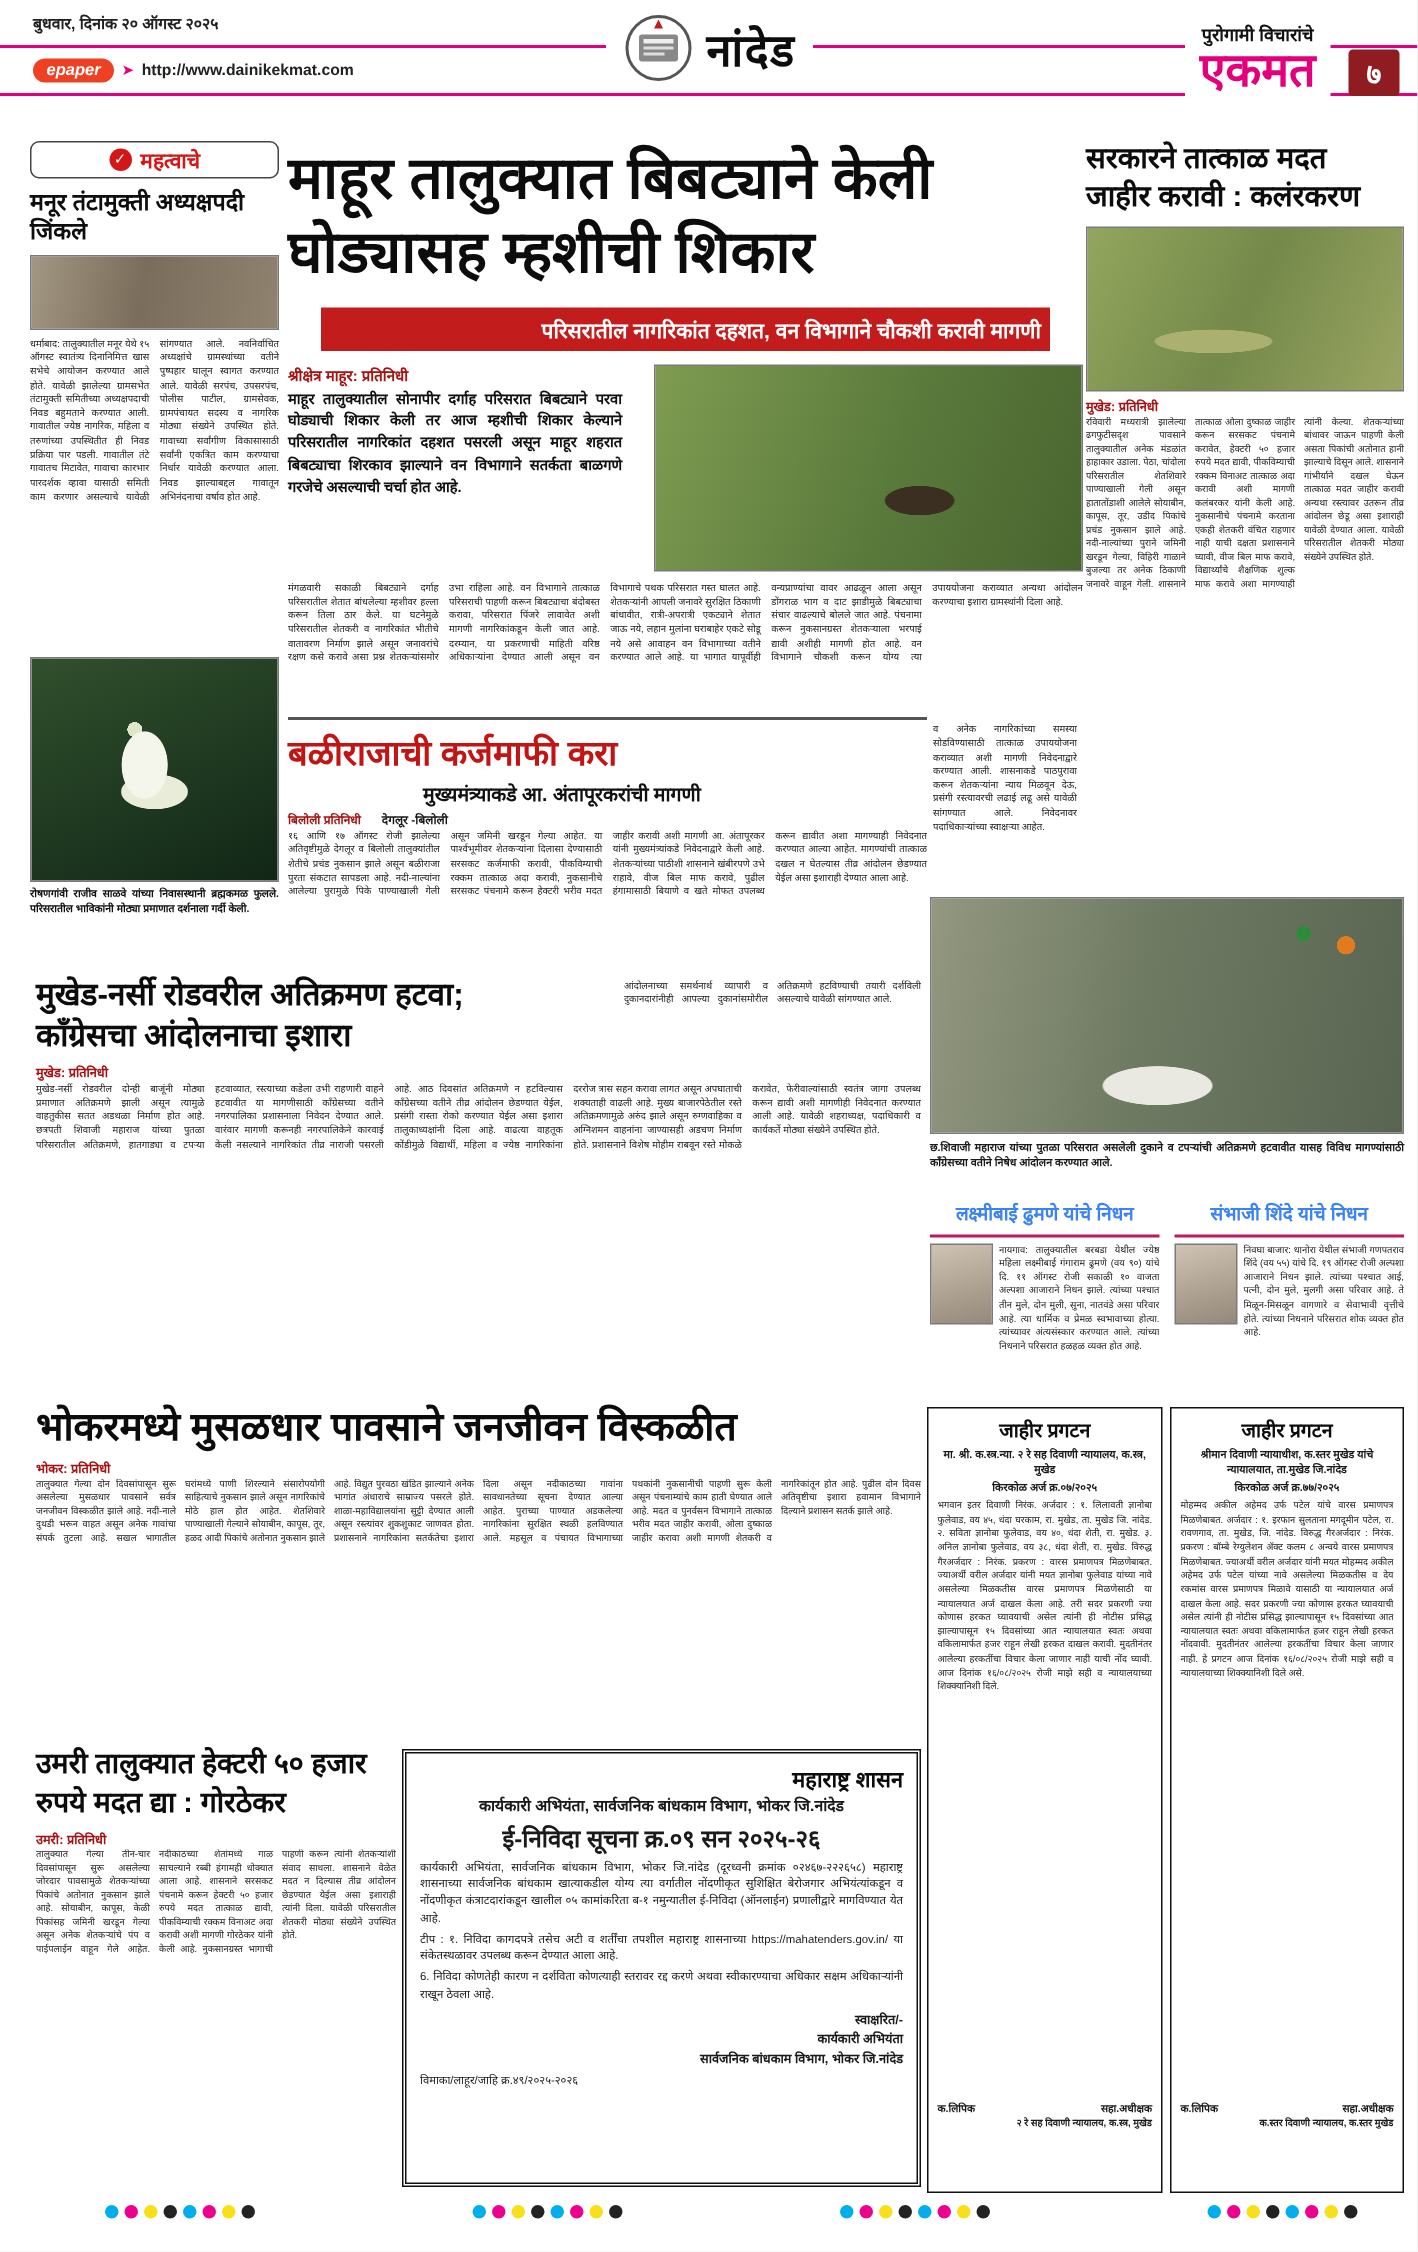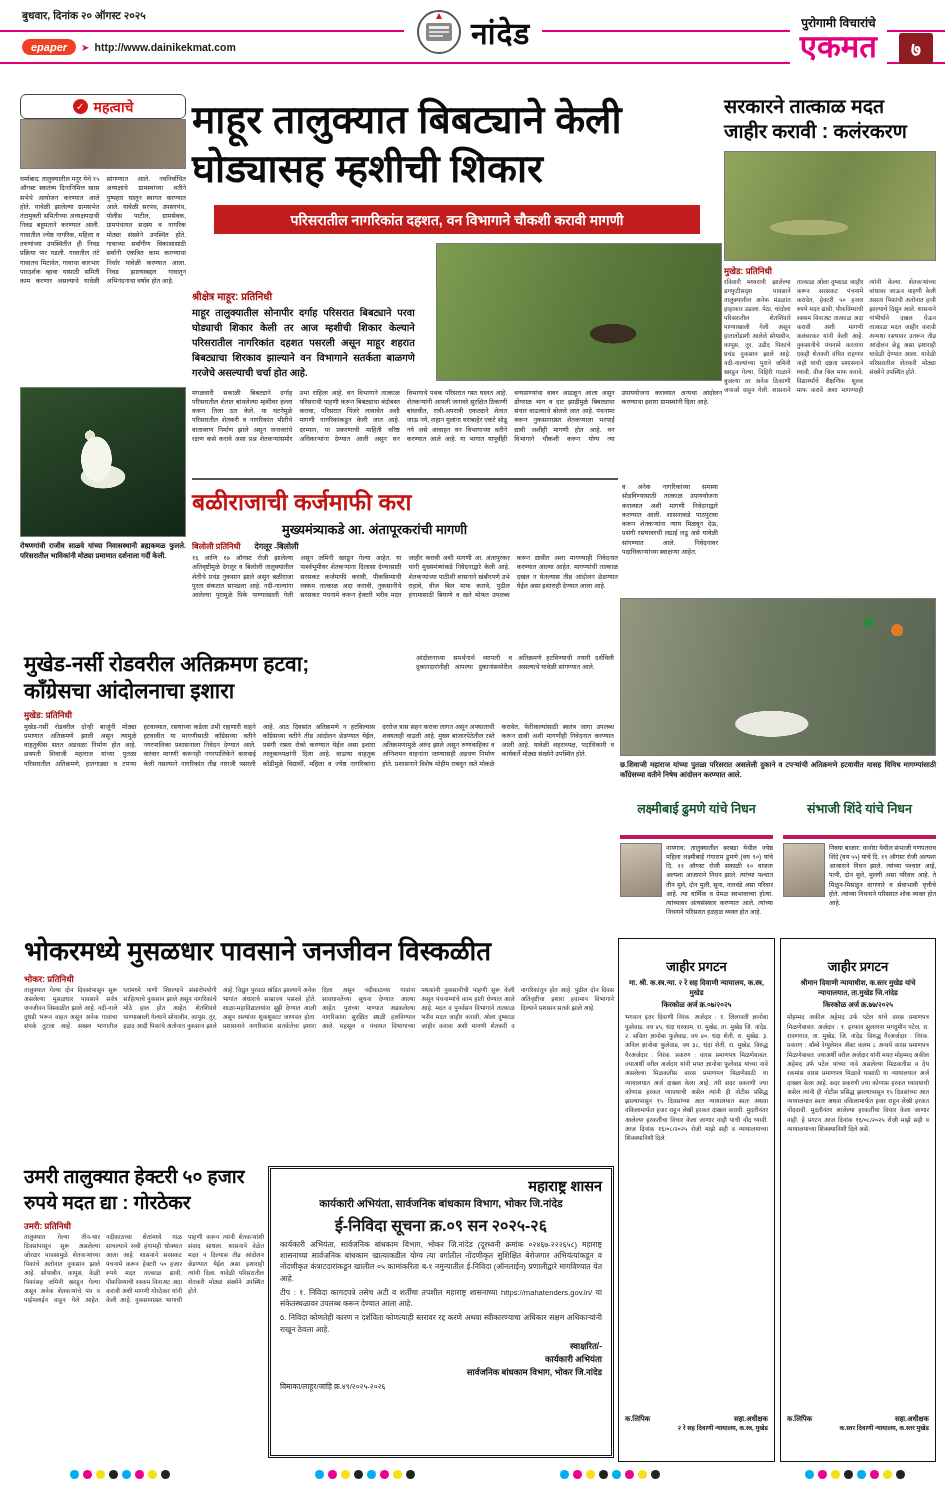--- a/index.html
+++ b/index.html
@@ -40,22 +40,22 @@
     background:
       radial-gradient(ellipse 26px 38px at 46% 48%, #f4f6ec 0 58%, rgba(244,246,236,0) 60%),
       radial-gradient(ellipse 42px 22px at 50% 60%, #e8ecd9 0 52%, rgba(232,236,217,0) 54%),
       radial-gradient(circle 7px at 42% 32%, #dfe7c9 0 70%, transparent 72%),
       linear-gradient(155deg,#31502c,#1a331e 70%,#122616); }
   .flower-caption { margin-top:4px; font-size:7px; font-weight:bold; line-height:1.45; text-align:justify; color:#111; }
 
   
   .lead-story { position:absolute; left:192px; top:96px; width:530px; }
   .lead-h { font-size:39px; font-weight:bold; line-height:1.25; color:#0c0c0c; }
-  .lead-subbar { margin:11px auto 0; width:486px; background:#c31c1c; color:#fff; font-size:14px; font-weight:bold; text-align:center; padding:5px 6px; }
-  .lead-row { display:flex; gap:21px; margin-top:9px;align-items:flex-end; }
+  .lead-subbar { margin:11px auto 0; width:486px; background:#c31c1c; color:#fff; font-size:14px; font-weight:bold; text-align:right; padding:5px 6px; }
+  .lead-row { display:flex; gap:21px; margin-top:9px; }
   .lead-left { width:228px; }
   .lead-byline { font-size:10px; margin-bottom:3px; }
   .lead-text { font-size:9.8px; font-weight:bold; line-height:1.52; text-align:justify; color:#111; }
   .lead-photo { width:293px; height:138px;
     background:
       radial-gradient(ellipse 38px 16px at 62% 66%, #3a2f20 0 60%, transparent 62%),
       linear-gradient(110deg,#7f9c51,#5a7a3c 55%,#49652f); }
   .lead-body { margin-top:7px; column-count:5; column-gap:7px; height:86px; }
 
   
@@ -79,21 +79,21 @@
   
   .protest-photo { position:absolute; left:620px; top:598px; width:316px; height:158px;
     background:
       radial-gradient(circle 10px at 88% 20%, #e07b1f 0 60%, transparent 62%),
       radial-gradient(circle 8px at 79% 15%, #2e8b3a 0 60%, transparent 62%),
       radial-gradient(ellipse 62px 22px at 48% 80%, #e9e9e2 0 58%, transparent 60%),
       linear-gradient(100deg,#93987f,#6f7a63 45%,#596551); }
   .protest-caption { position:absolute; left:620px; top:760px; width:316px; font-size:7.2px; font-weight:bold; line-height:1.45; text-align:justify; }
   .obit { position:absolute; top:800px; width:153px; }
   .obit-1 { left:620px; } .obit-2 { left:783px; }
-  .obit-h { font-size:12.5px; font-weight:bold; text-align:center; border-bottom:4px solid #be185d; padding-bottom:18px; color:#14532d; }
+  .obit-h { font-size:12.5px; font-weight:bold; text-align:center; border-bottom:2px solid #be185d; padding-bottom:6px; color:#3b82f6; }
   .obit-row { display:flex; gap:4px; margin-top:4px; }
   .obit-photo { flex:0 0 42px; width:42px; height:54px; background:linear-gradient(165deg,#cfc3b2,#94897a); }
   .obit-body { font-size:6.3px; line-height:1.45; text-align:justify; height:110px; overflow:hidden; }
 
   
   .enc-story { position:absolute; left:24px; top:650px; width:590px; }
   .enc-h { width:368px; font-size:21px; font-weight:bold; line-height:1.3; color:#0c0c0c; }
   .enc-intro { position:absolute; left:392px; top:3px; width:198px; height:64px; column-count:2; column-gap:6px; }
   .enc-byline { margin-top:4px; font-size:8.5px; }
   .enc-body { margin-top:2px; column-count:5; column-gap:7px; height:190px; }
@@ -114,21 +114,21 @@
   .tender { position:absolute; left:268px; top:1166px; width:346px; height:292px; border:3px double #111; padding:6px 9px; }
   .t-title { text-align:right; font-weight:bold; font-size:14.5px; color:#0c0c0c; }
   .t-dept { text-align:center; font-weight:bold; font-size:10.5px; margin-top:1px; }
   .t-head { text-align:center; font-weight:bold; font-size:16px; margin:4px 0 3px; }
   .t-body, .t-note { font-size:7.6px; line-height:1.48; text-align:justify; }
   .t-note { margin-top:3px; }
   .t-sign { text-align:right; font-weight:bold; font-size:8.5px; line-height:1.55; margin-top:5px; }
   .t-ref { font-size:7.5px; margin-top:2px; }
 
   
-  .notice { position:absolute; top:938px; height:524px; border:1.5px solid #111; padding:18px 6px; }
+  .notice { position:absolute; top:938px; height:524px; border:1.5px solid #111; padding:5px 6px; }
   .notice-1 { left:618px; width:157px; } .notice-2 { left:780px; width:156px; }
   .n-title { text-align:center; font-weight:bold; font-size:13px; color:#0c0c0c; }
   .n-court { text-align:center; font-weight:bold; font-size:7.2px; line-height:1.35; margin-top:3px; }
   .n-case { text-align:center; font-weight:bold; font-size:7.2px; margin-top:2px; }
   .n-body { margin-top:3px; font-size:6.2px; line-height:1.5; text-align:justify; height:398px; overflow:hidden; }
   .n-sign { display:flex; justify-content:space-between; font-weight:bold; font-size:7px; margin-top:4px; }
   .n-sign-sub { text-align:right; font-size:6.4px; font-weight:bold; }
 
   
   .marks { position:absolute; top:1470px; left:0; width:945px; height:14px; }
@@ -166,20 +166,21 @@
     <div class="tagline">पुरोगामी विचारांचे</div>
     <div class="brand">एकमत</div>
   </div>
   <div class="page-num">७</div>
 
   <div class="imp-box">
     <div class="imp-head">
       <span class="imp-check">✓</span>
       <span class="imp-title">महत्वाचे</span>
     </div>
+    <div class="imp-headline">मनूर तंटामुक्ती अध्यक्षपदी जिंकले</div>
     <div class="imp-photo photo"></div>
     <div class="imp-body small-body">धर्माबाद: तालुक्यातील मनूर येथे १५ ऑगस्ट स्वातंत्र्य दिनानिमित्त खास सभेचे आयोजन करण्यात आले होते. यावेळी झालेल्या ग्रामसभेत तंटामुक्ती समितीच्या अध्यक्षपदाची निवड बहुमताने करण्यात आली. गावातील ज्येष्ठ नागरिक, महिला व तरुणांच्या उपस्थितीत ही निवड प्रक्रिया पार पडली. गावातील तंटे गावातच मिटावेत, गावाचा कारभार पारदर्शक व्हावा यासाठी समिती काम करणार असल्याचे यावेळी सांगण्यात आले. नवनिर्वाचित अध्यक्षांचे ग्रामस्थांच्या वतीने पुष्पहार घालून स्वागत करण्यात आले. यावेळी सरपंच, उपसरपंच, पोलीस पाटील, ग्रामसेवक, ग्रामपंचायत सदस्य व नागरिक मोठ्या संख्येने उपस्थित होते. गावाच्या सर्वांगीण विकासासाठी सर्वांनी एकत्रित काम करण्याचा निर्धार यावेळी करण्यात आला. निवड झाल्याबद्दल गावातून अभिनंदनाचा वर्षाव होत आहे.</div>
     <div class="flower-photo photo"></div>
     <div class="flower-caption">रोषणगांवी राजीव साळवे यांच्या निवासस्थानी ब्रह्मकमळ फुलले. परिसरातील भाविकांनी मोठ्या प्रमाणात दर्शनाला गर्दी केली.</div>
   </div>
 
   <div class="lead-story">
     <div class="lead-h">माहूर तालुक्यात बिबट्याने केली</div>
     <div class="lead-h">घोड्यासह म्हशीची शिकार</div>
     <div class="lead-subbar">परिसरातील नागरिकांत दहशत, वन विभागाने चौकशी करावी मागणी</div>

